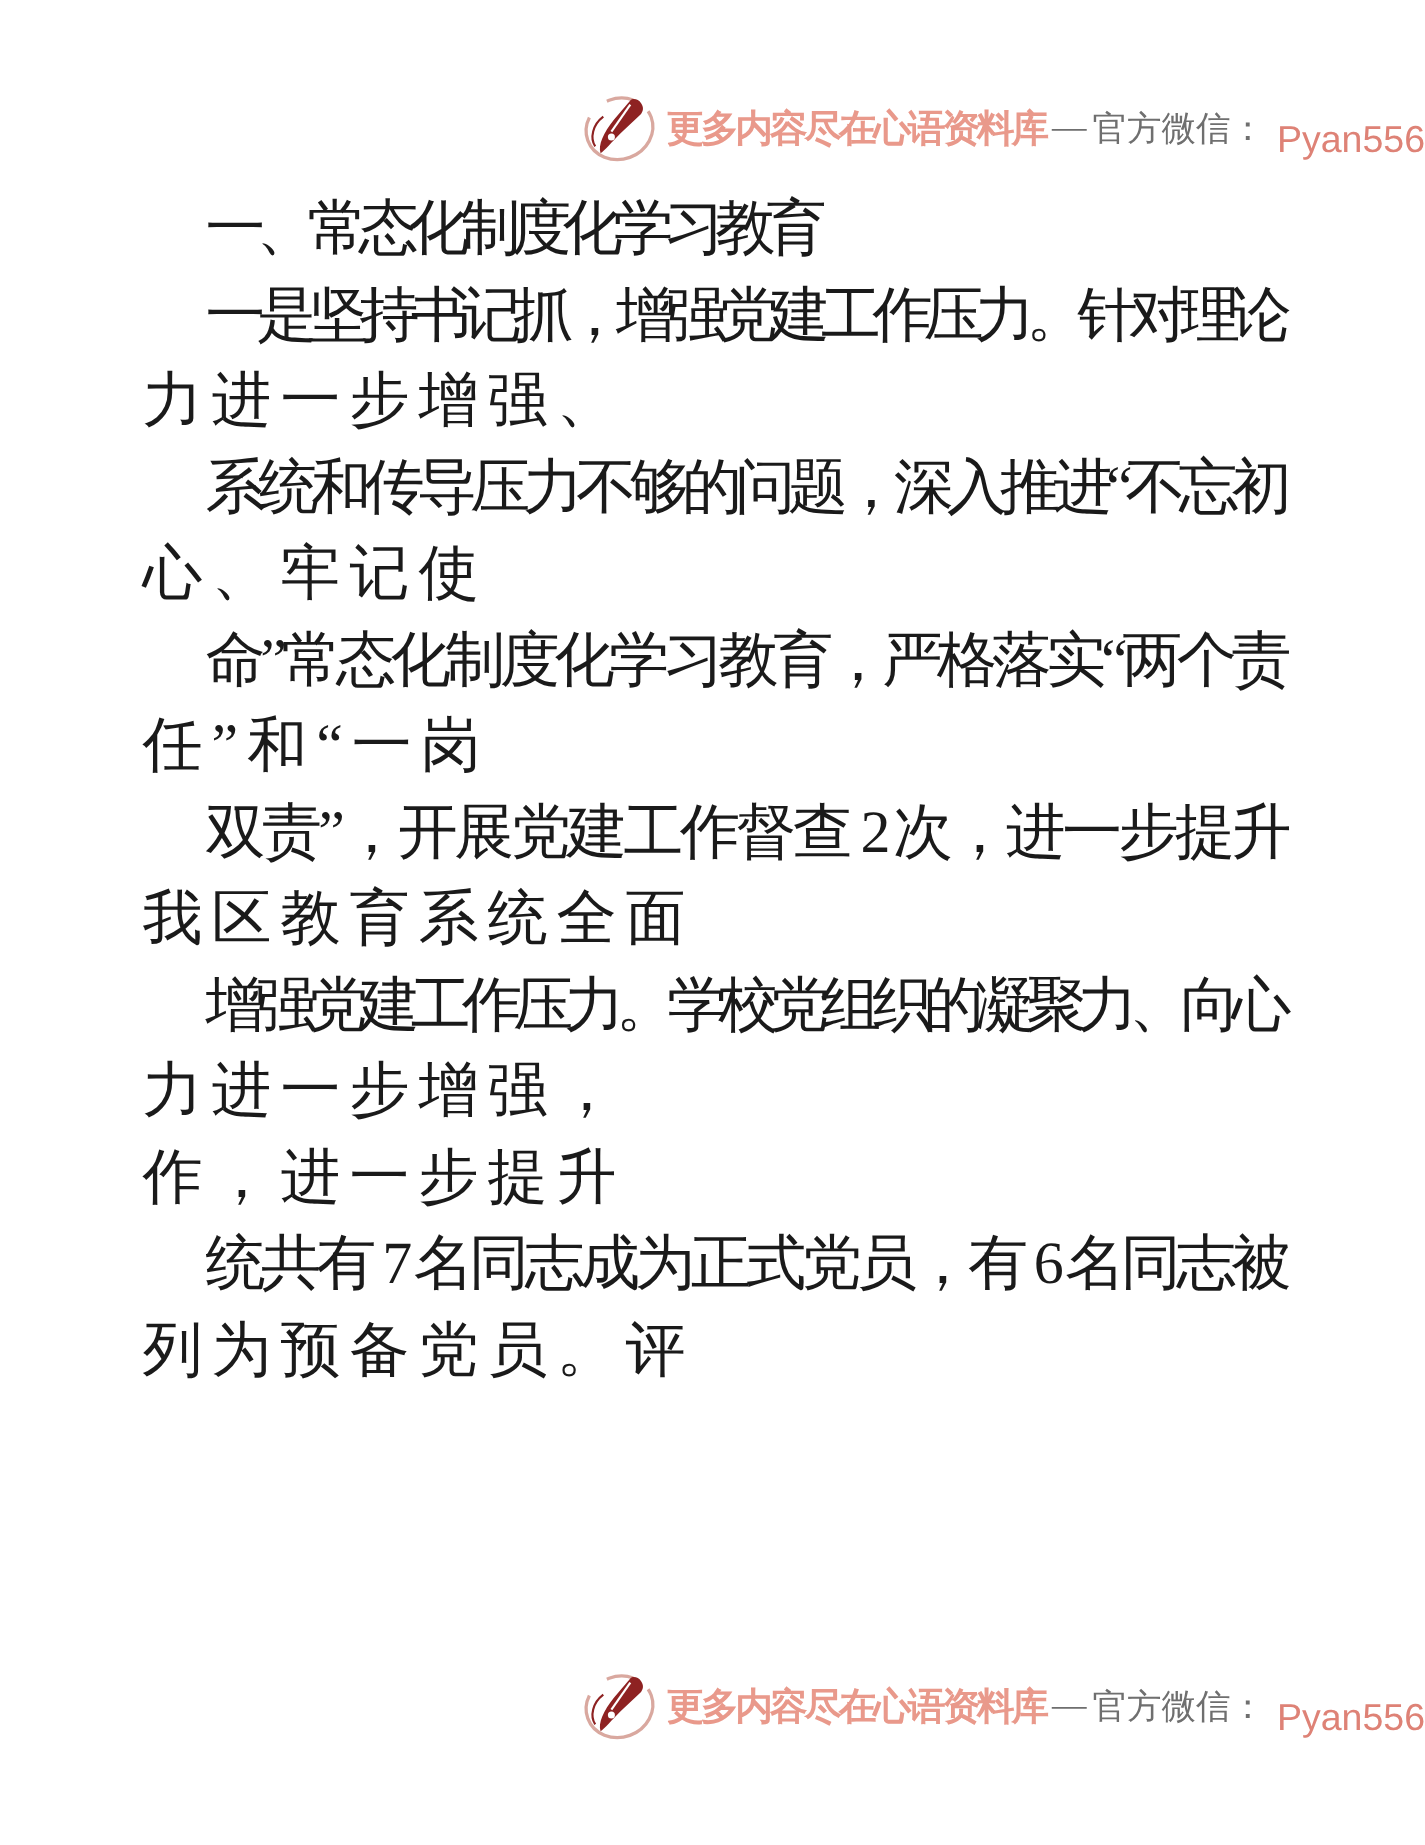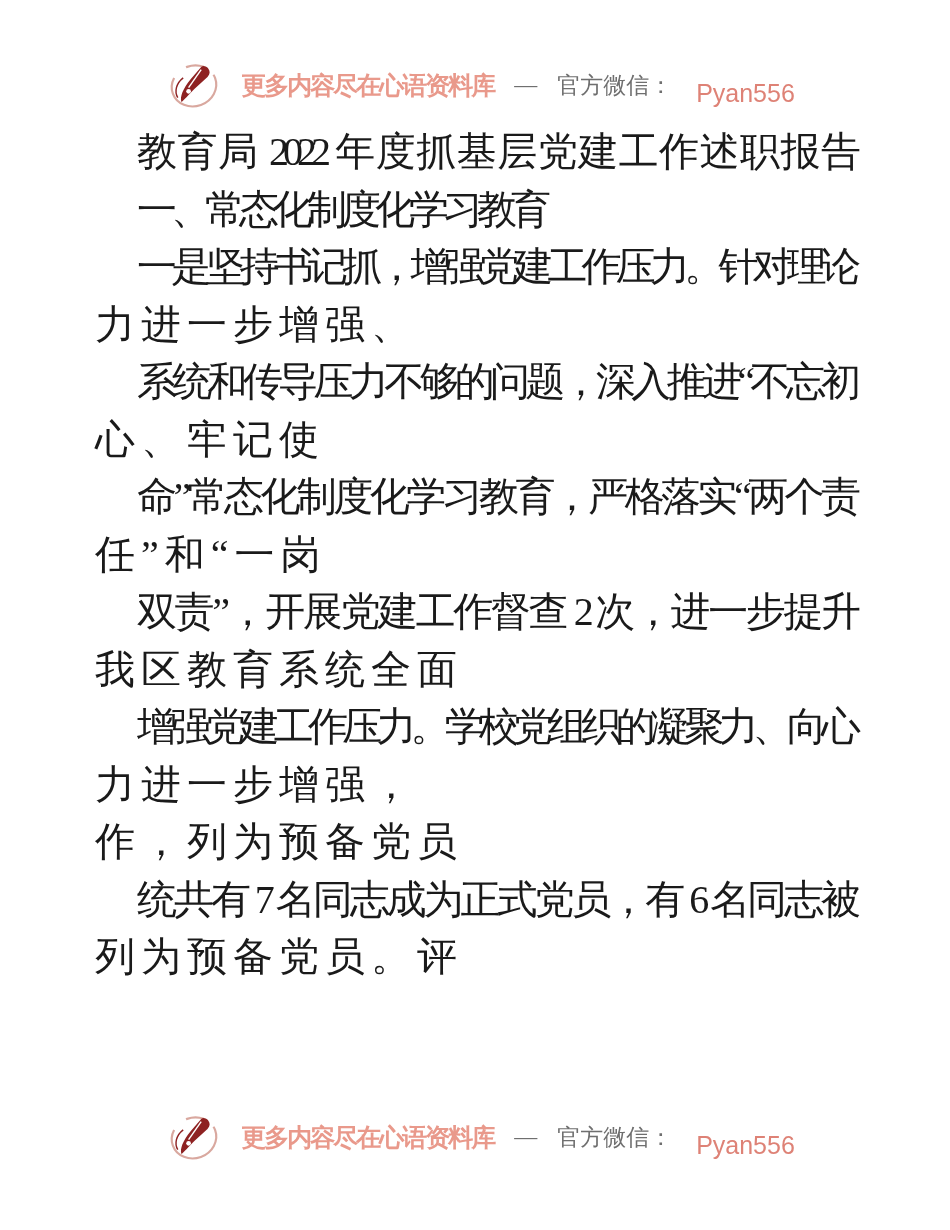--- a/index.html
+++ b/index.html
@@ -12,22 +12,22 @@
     font-family: "Liberation Serif", "DejaVu Serif", serif;
   }
 
   
   .watermark {
     position: absolute;
     left: 12px;
     right: 0;
     display: flex;
     align-items: center;
-    justify-content: center;
-    gap: 20px;
+    justify-content: flex-end;
+    gap: 4px;
     white-space: nowrap;
   }
   .watermark.header { top: 58px; }
   .watermark.footer { top: 1110px; }
 
   .logo { width: 54px; height: 54px; flex: 0 0 auto; }
 
   .brand-text {
     font-size: 25px;
     letter-spacing: -2px;
@@ -84,33 +84,32 @@
     <circle cx="24" cy="37" r="2.6" fill="#ffffff"></circle>
     <path d="M12,44 C8,38 10,28 18,22" fill="none" stroke="var(--logo-dark)" stroke-width="1.6"></path>
   </svg>
   <span class="brand-text">更多内容尽在心语资料库</span>
   <span class="wm-sep">—</span>
   <span class="wm-label">官方微信：</span>
   <span class="wm-id">Pyan556</span>
 </div>
 
 <div class="doc-body" id="doc-body">
-    <div class="line indent tight fill">教育局 2022 年度抓基层党建工作述职报告</div>
     <div class="line indent tight">一、常态化制度化学习教育</div>
     <div class="line indent tight fill">一是坚持书记抓，增强党建工作压力。针对理论</div>
     <div class="line">力进一步增强、</div>
     <div class="line indent tight fill">系统和传导压力不够的问题，深入推进“不忘初</div>
     <div class="line">心、牢记使</div>
     <div class="line indent tight fill">命”常态化制度化学习教育，严格落实“两个责</div>
     <div class="line">任”和“一岗</div>
     <div class="line indent tight fill">双责”，开展党建工作督查 2 次，进一步提升</div>
     <div class="line">我区教育系统全面</div>
     <div class="line indent tight fill">增强党建工作压力。学校党组织的凝聚力、向心</div>
     <div class="line">力进一步增强，</div>
-    <div class="line">作，列为预备党员</div>
+    <div class="line">作，进一步提升</div>
     <div class="line indent tight fill">统共有 7 名同志成为正式党员，有 6 名同志被</div>
     <div class="line">列为预备党员。评</div>
   </div>
 
 <div class="watermark footer">
   <svg class="logo" viewBox="0 0 60 60">
     <ellipse cx="30" cy="31" rx="25" ry="22.5" fill="none" stroke="var(--logo-light)" stroke-width="2.4" stroke-dasharray="92 18 20 14" transform="rotate(-20 30 31)"></ellipse>
     <path d="M16,49 C14,43 18,34 26,24 L38,10 C40,8 44,9 46,12 C48,15 48,18 45,21 L31,34 C24,41 19,47 16,49 Z" fill="var(--logo-dark)"></path>
     <path d="M38,13 L24,33" stroke="#ffffff" stroke-width="1.6" fill="none"></path>
     <circle cx="24" cy="37" r="2.6" fill="#ffffff"></circle>

